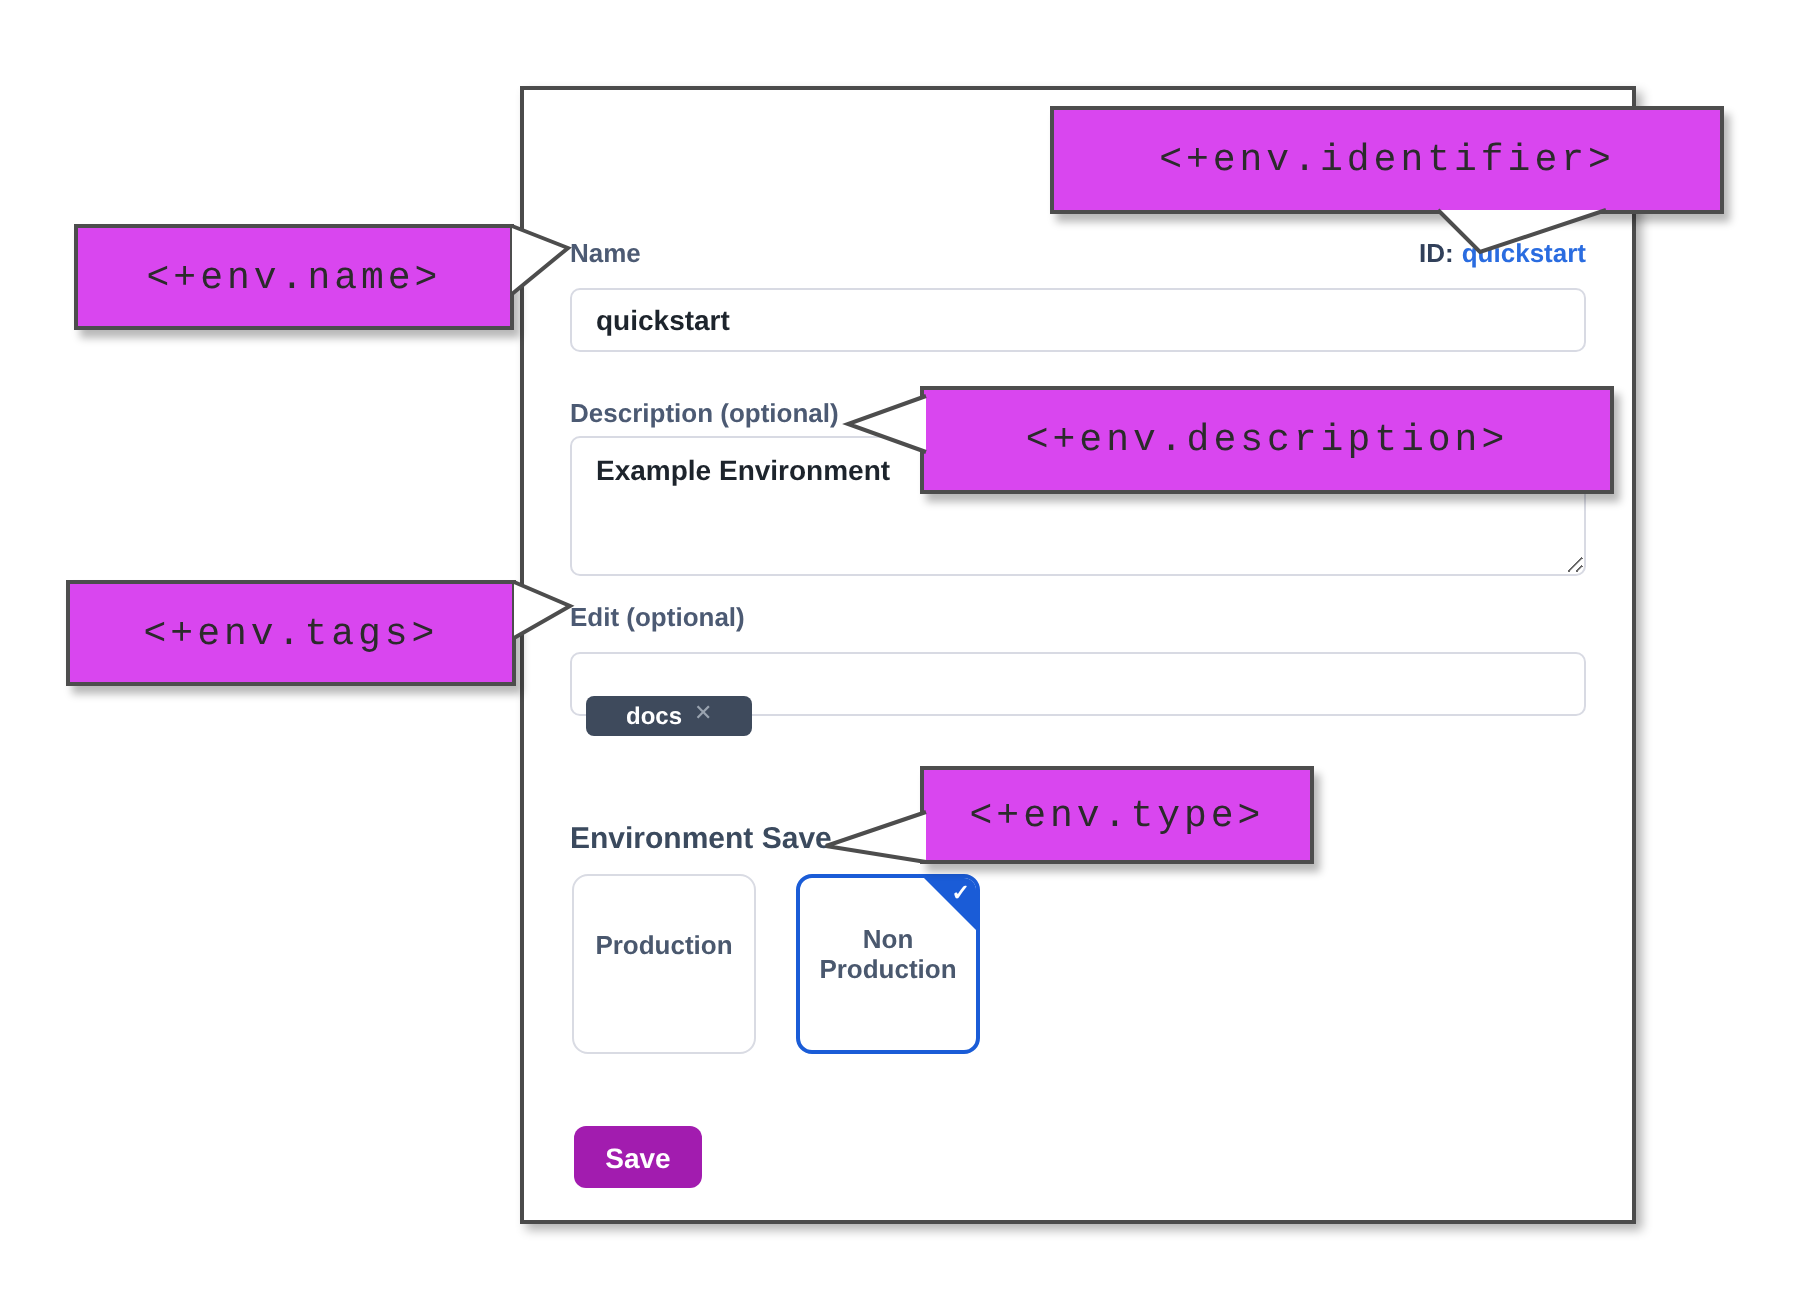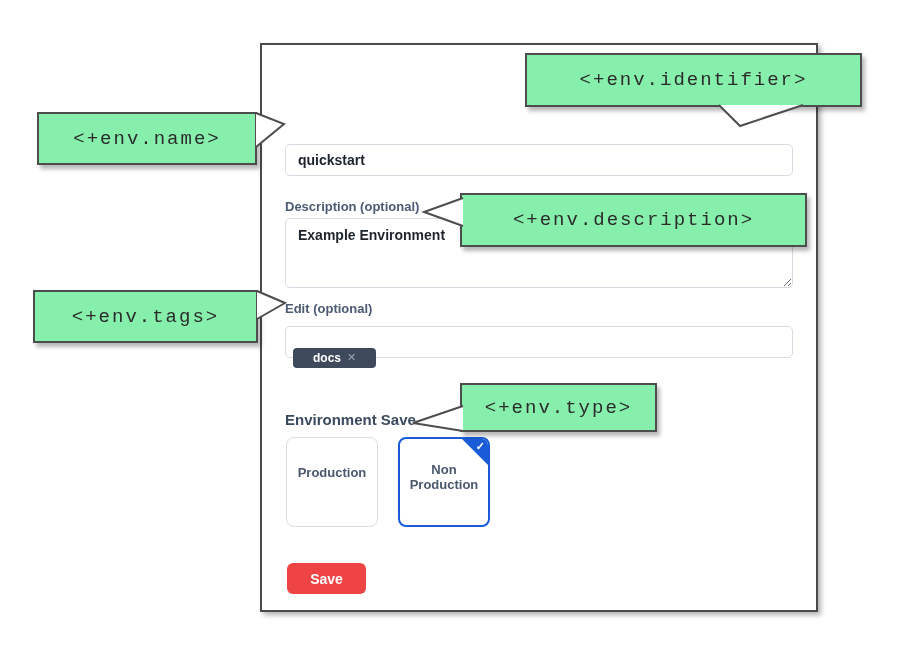--- a/index.html
+++ b/index.html
@@ -64,47 +64,53 @@
     left:136px;border:2px solid #1a5cd7;padding-bottom:10px;overflow:hidden;
   }
   .corner-flag{
     position:absolute;top:-2px;right:-2px;width:0;height:0;
     border-top:30px solid #1a5cd7;border-left:30px solid transparent;
   }
   .corner-check{
     position:absolute;top:1px;right:3px;color:#ffffff;font-size:11px;font-weight:700;
   }
   .save-btn{
-    position:absolute;left:25px;top:518px;width:79px;height:31px;
-    background:#ef4444;border:none;border-radius:6px;color:#ffffff;
+    position:absolute;left:25px;top:518px;width:64px;height:31px;
+    background:#a21caf;border:none;border-radius:6px;color:#ffffff;
     font-family:"Liberation Sans",sans-serif;font-size:14px;font-weight:600;cursor:pointer;
   }
 
   
   .callout{
-    position:absolute;box-sizing:border-box;background:#86efac;border:2px solid #4d4d4d;
+    position:absolute;box-sizing:border-box;background:#d946ef;border:2px solid #4d4d4d;
     box-shadow:3px 4px 4px rgba(0,0,0,0.28);z-index:20;
     display:flex;align-items:center;justify-content:center;
     font-family:"Liberation Mono","DejaVu Sans Mono",monospace;
     font-size:19px;letter-spacing:2px;color:#2b2b2b;white-space:nowrap;
   }
   #co-name{left:37px;top:112px;width:220px;height:53px;}
   #co-identifier{left:525px;top:53px;width:337px;height:54px;}
   #co-description{left:460px;top:193px;width:347px;height:54px;}
   #co-tags{left:33px;top:290px;width:225px;height:53px;}
   #co-type{left:460px;top:383px;width:197px;height:49px;}
   #beaks{
     position:absolute;left:0;top:0;width:899px;height:646px;z-index:21;pointer-events:none;
   }
 </style>
 </head>
 <body>
 
 <div class="dialog">
 
+  <div class="name-row">
+    <span class="field-label">Name</span>
+    <span class="id-wrap">
+      <span>ID:</span><span class="id-link">quickstart</span>
+    </span>
+  </div>
   <input id="name-input" class="text-input" type="text" value="quickstart" style="">
 
   <span id="desc-label" class="field-label abs-label">Description (optional)</span>
   <textarea id="desc-textarea" style="">Example Environment</textarea>
 
   <span id="tags-label" class="field-label abs-label">Edit (optional)</span>
   <div class="tags-box">
     <span class="tag-chip">
       <span>docs</span>
       <span class="tag-x">✕</span>

